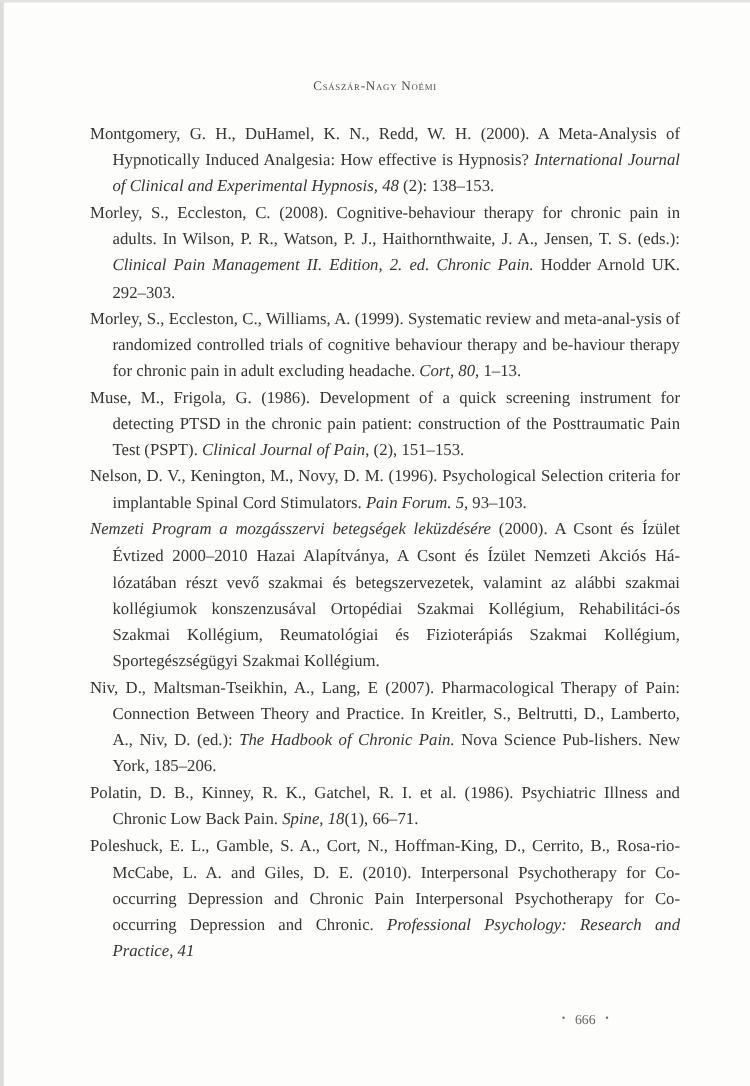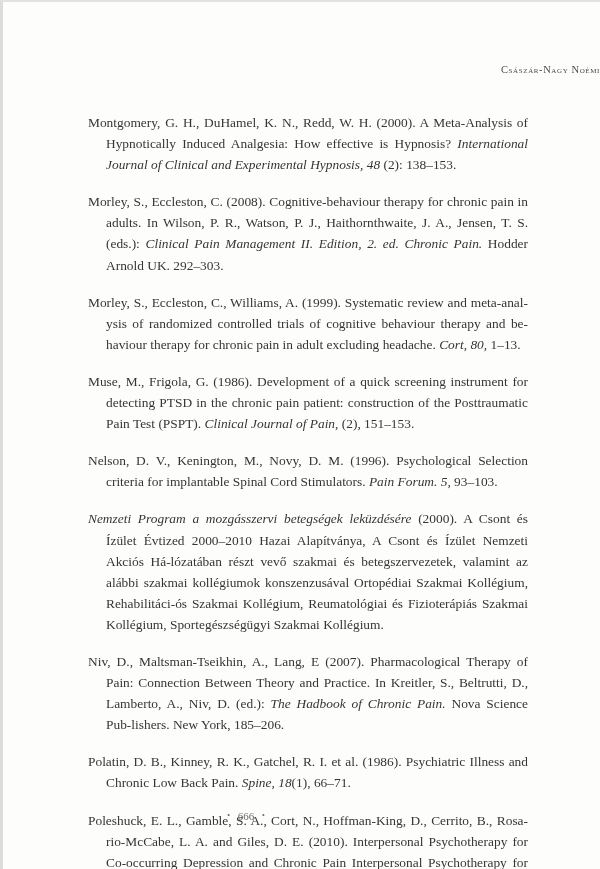--- a/index.html
+++ b/index.html
@@ -8,45 +8,45 @@
     background: #fdfdfc;
     position: relative;
     overflow: hidden;
     font-family: "DejaVu Serif", "Liberation Serif", serif;
     color: #3a3a3a;
   }
   .page-edge-left { position: absolute; left: 0; top: 0; width: 3px; height: 869px; background: #dcdcdc; }
   .page-edge-top { position: absolute; left: 0; top: 0; width: 600px; height: 2px; background: #e2e2e2; }
   .running-head {
     position: absolute; top: 64px; left: 0; width: 600px;
-    text-align: right;
+    text-align: center;
     font-family: "Liberation Serif", serif;
     font-size: 10.5px;
     letter-spacing: 0.6px;
     font-variant: small-caps;
     color: #4a4a4a;
   }
   .refs {
     position: absolute; top: 96px; left: 72px; width: 472px;
     font-family: "Liberation Serif", serif;
     font-size: 13.4px;
     line-height: 21.1px;
     text-align: justify;
     color: #353535;
   }
   .ref {
     padding-left: 18px;
     text-indent: -18px;
-    margin: 16px;
+    margin: 0;
     hyphens: manual;
   }
   .ref i { font-style: italic; }
   .folio {
     position: absolute; top: 810px; left: 0; width: 492px;
-    text-align: center;
+    text-align: right;
     font-family: "Liberation Serif", serif;
     font-size: 11px;
     color: #6a6a6a;
   }
   .folio .dot { font-size: 8px; vertical-align: 2px; margin: 0 5px; }
 </style>
 </head>
 <body>
 
 <div class="page-edge-left"></div>

